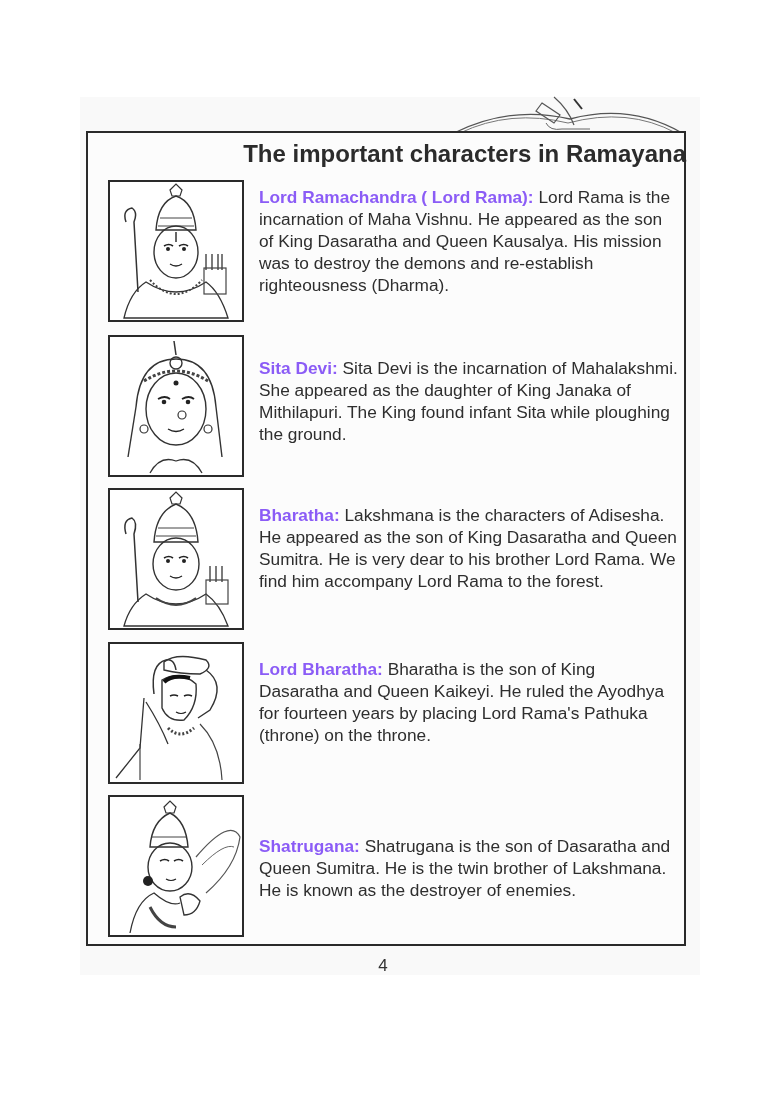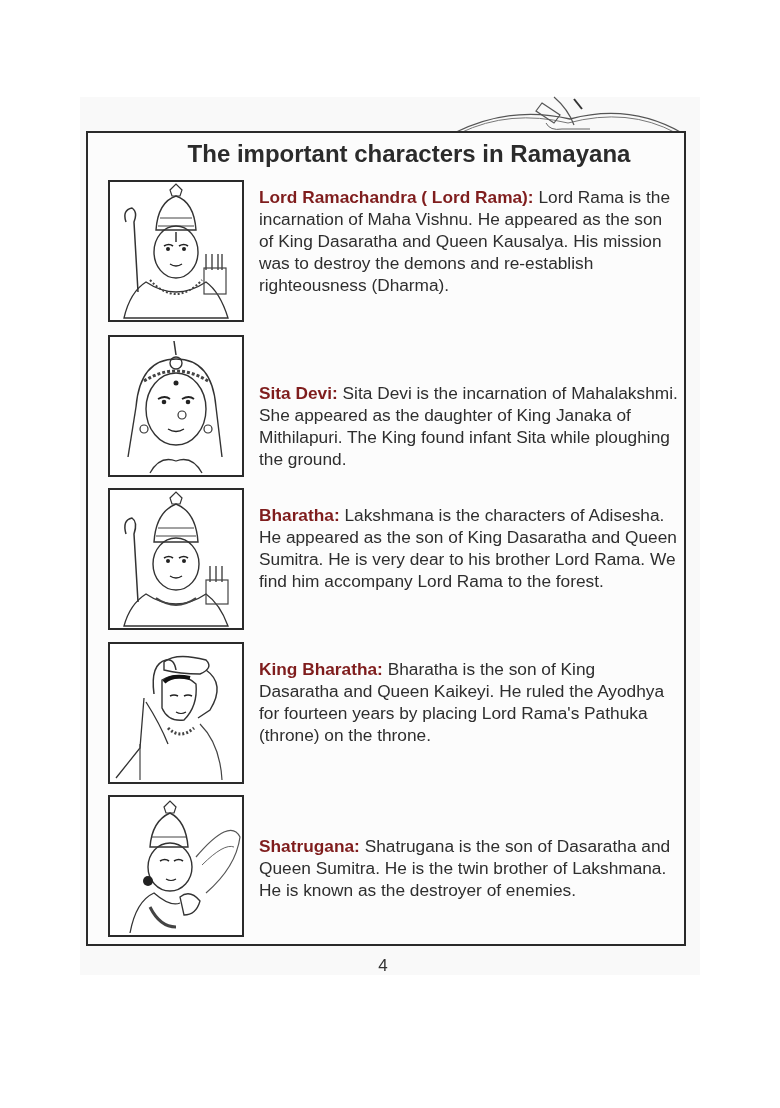--- a/index.html
+++ b/index.html
@@ -12,34 +12,34 @@
     background: #f9f9f9;
   }
   .frame {
     position: absolute; left: 86px; top: 131px; width: 596px; height: 811px;
     border: 2px solid #2a2a2a; background: #fcfcfc;
   }
   .deco {
     position: absolute; left: 450px; top: 95px; width: 236px; height: 40px;
   }
   .title {
-    position: absolute; left: 86px; top: 140px; width: 600px; text-align: center;
-    font-size: 24px; font-weight: bold; color: #2b2b2b; letter-spacing: 0px; padding-left: 23px;
+    position: absolute; left: 86px; top: 140px; width: 600px; text-align: right;
+    font-size: 24px; font-weight: bold; color: #2b2b2b; letter-spacing: 0px;
   }
   .row { position: absolute; left: 108px; width: 578px; }
   .pic {
     position: absolute; left: 0; top: 0; width: 132px; height: 138px;
     border: 2px solid #2a2a2a; background: #fff; overflow: hidden;
   }
   .pic svg { width: 100%; height: 100%; display: block; }
   .desc {
     position: absolute; left: 151px; top: 6px; width: 420px;
     font-size: 17.3px; line-height: 22px; color: #2e2e2e;
   }
-  .desc b { color: #7f1d1d; }
+  .desc b { color: #8b5cf6; }
   .pageno {
     position: absolute; left: 370px; top: 956px; width: 26px; text-align: center;
     font-size: 17px; color: #333;
   }
 </style>
 </head>
 <body>
 
 <div class="sheet"></div>
 
@@ -93,21 +93,21 @@
       <path d="M48 62 q7 -4 12 0 M72 62 q7 -4 12 0" stroke="#222" stroke-width="1.8" fill="none"></path>
       <circle cx="54" cy="65" r="2.3" fill="#222"></circle>
         <circle cx="78" cy="65" r="2.3" fill="#222"></circle>
       <circle cx="72" cy="78" r="4" fill="none" stroke="#333" stroke-width="1.2"></circle>
       <path d="M58 92 q8 5 16 0" stroke="#222" stroke-width="1.3" fill="none"></path>
       <circle cx="34" cy="92" r="4" fill="none" stroke="#333" stroke-width="1.2"></circle>
       <circle cx="98" cy="92" r="4" fill="none" stroke="#333" stroke-width="1.2"></circle>
       <path d="M40 136 Q50 118 66 124 Q82 118 92 136" fill="none" stroke="#333" stroke-width="1.3"></path>
     </svg>
   </div>
-  <div class="desc" style="top:22px;margin-top:25px;">
+  <div class="desc" style="top:22px;">
     <b>Sita Devi:</b><span> Sita Devi is the incarnation of Mahalakshmi. She appeared as the daughter of King Janaka of Mithilapuri. The King found infant Sita while ploughing the ground.</span>
   </div>
 </div>
 
 <div class="row" style="top:488px;">
   <div class="pic">
     <svg viewBox="0 0 132 138">
       <path d="M60 8 L66 2 L72 8 L70 14 L62 14 Z" fill="none" stroke="#333" stroke-width="1.2"></path>
       <path d="M44 52 Q46 22 66 14 Q86 22 88 52 Z" fill="none" stroke="#333" stroke-width="1.4"></path>
       <path d="M48 38 L84 38 M46 46 L86 46" stroke="#444" stroke-width="1"></path>
@@ -137,21 +137,21 @@
       <path d="M52 36 Q70 26 86 40 Q88 62 74 76 Q58 78 52 64 Z" fill="none" stroke="#333" stroke-width="1.4"></path>
       <path d="M54 38 Q62 30 80 34" fill="none" stroke="#111" stroke-width="4"></path>
       <path d="M60 52 q4 -2 8 0 M74 52 q4 -2 8 0" stroke="#222" stroke-width="1.5" fill="none"></path>
       <path d="M66 68 q5 3 10 0" stroke="#222" stroke-width="1.2" fill="none"></path>
       <path d="M34 54 L30 104 L6 134 M36 58 Q50 80 58 100" fill="none" stroke="#333" stroke-width="1.3"></path>
       <path d="M58 84 Q70 96 84 84" fill="none" stroke="#444" stroke-width="3" stroke-dasharray="2 2"></path>
       <path d="M30 100 L30 136 M90 80 Q110 100 112 136" fill="none" stroke="#444" stroke-width="1.2"></path>
     </svg>
   </div>
   <div class="desc" style="top:16px;">
-    <b>King Bharatha:</b><span> Bharatha is the son of King Dasaratha and Queen Kaikeyi. He ruled the Ayodhya for fourteen years by placing Lord Rama's Pathuka (throne) on the throne.</span>
+    <b>Lord Bharatha:</b><span> Bharatha is the son of King Dasaratha and Queen Kaikeyi. He ruled the Ayodhya for fourteen years by placing Lord Rama's Pathuka (throne) on the throne.</span>
   </div>
 </div>
 
 <div class="row" style="top:795px;">
   <div class="pic">
     <svg viewBox="0 0 132 138">
       <path d="M54 10 L60 4 L66 10 L64 16 L56 16 Z" fill="none" stroke="#333" stroke-width="1.2"></path>
       <path d="M40 50 Q42 24 60 16 Q76 24 78 50 Z" fill="none" stroke="#333" stroke-width="1.4"></path>
       <path d="M42 40 L76 40" stroke="#444" stroke-width="1"></path>
       <ellipse cx="60" cy="70" rx="22" ry="24" fill="none" stroke="#333" stroke-width="1.4"></ellipse>

